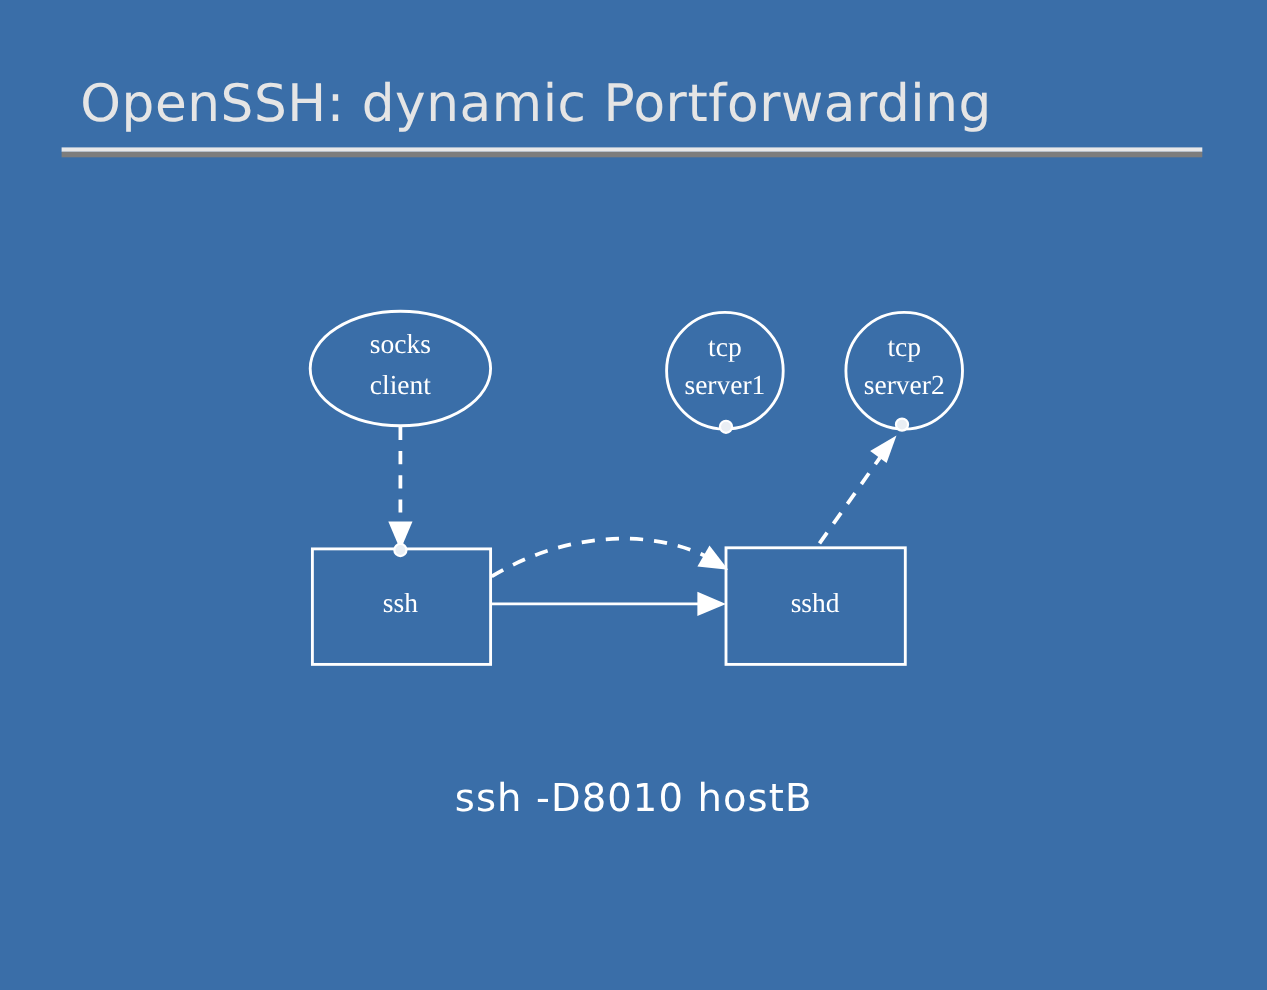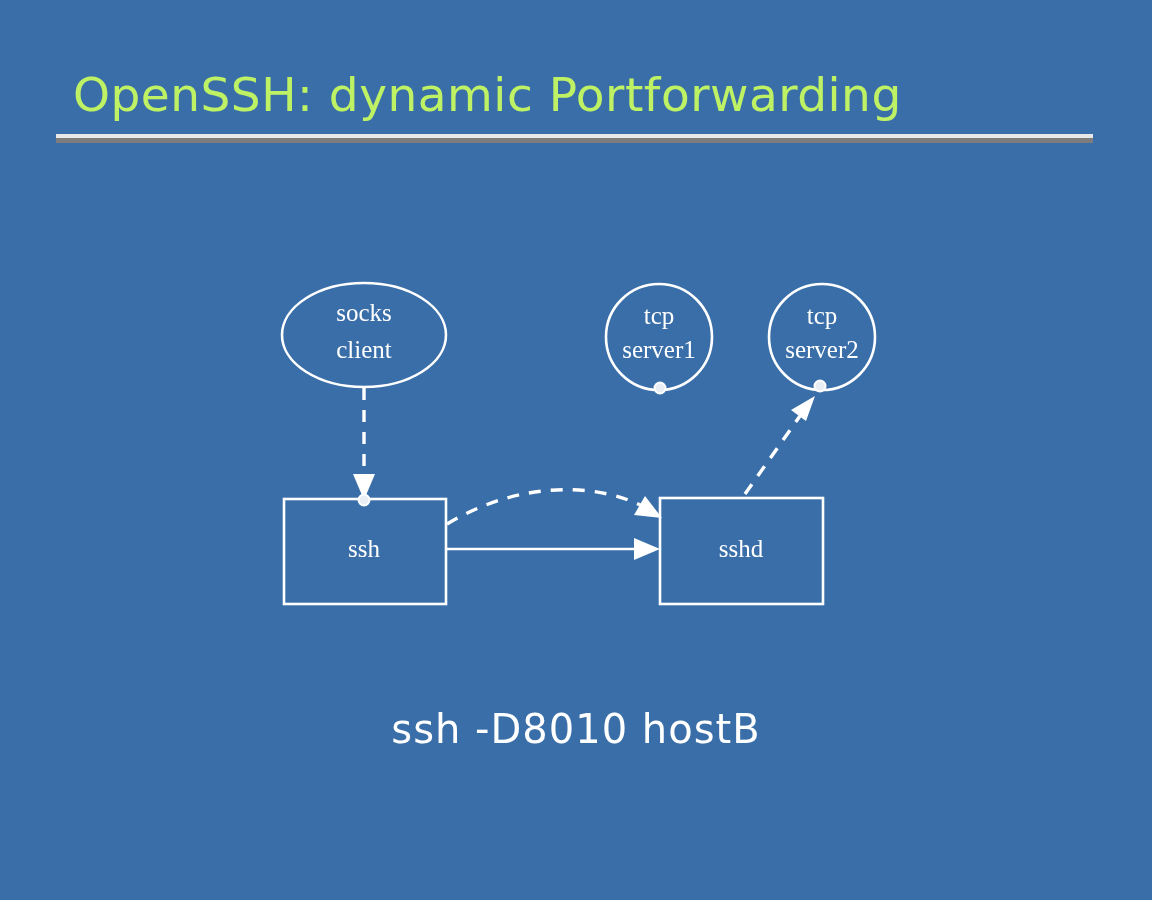--- a/index.html
+++ b/index.html
@@ -24,21 +24,21 @@
   #slide-title {
     position: absolute;
     left: 73px;
     top: 64px;
     width: 1020px;
     font-family: "DejaVu Sans", sans-serif;
     font-size: 47px;
     font-weight: 400;
     line-height: 62px;
     letter-spacing: 0.5px;
-    color: #bef264;
+    color: #e5e5e5;
     white-space: nowrap;
   }
   
   #title-rule {
     position: absolute;
     left: 56px;
     top: 134px;
     width: 1037px;
     height: 10px;
   }
@@ -105,21 +105,21 @@
     stroke-width: 2;
   }
   
   #caption {
     position: absolute;
     left: 0;
     top: 706px;
     width: 1152px;
     text-align: center;
     font-family: "DejaVu Sans", sans-serif;
-    font-size: 40px;
+    font-size: 35px;
     font-weight: 400;
     letter-spacing: 1px;
     color: #ffffff;
     white-space: nowrap;
   }
 </style>
 </head>
 <body>
 
 <div id="slide">

